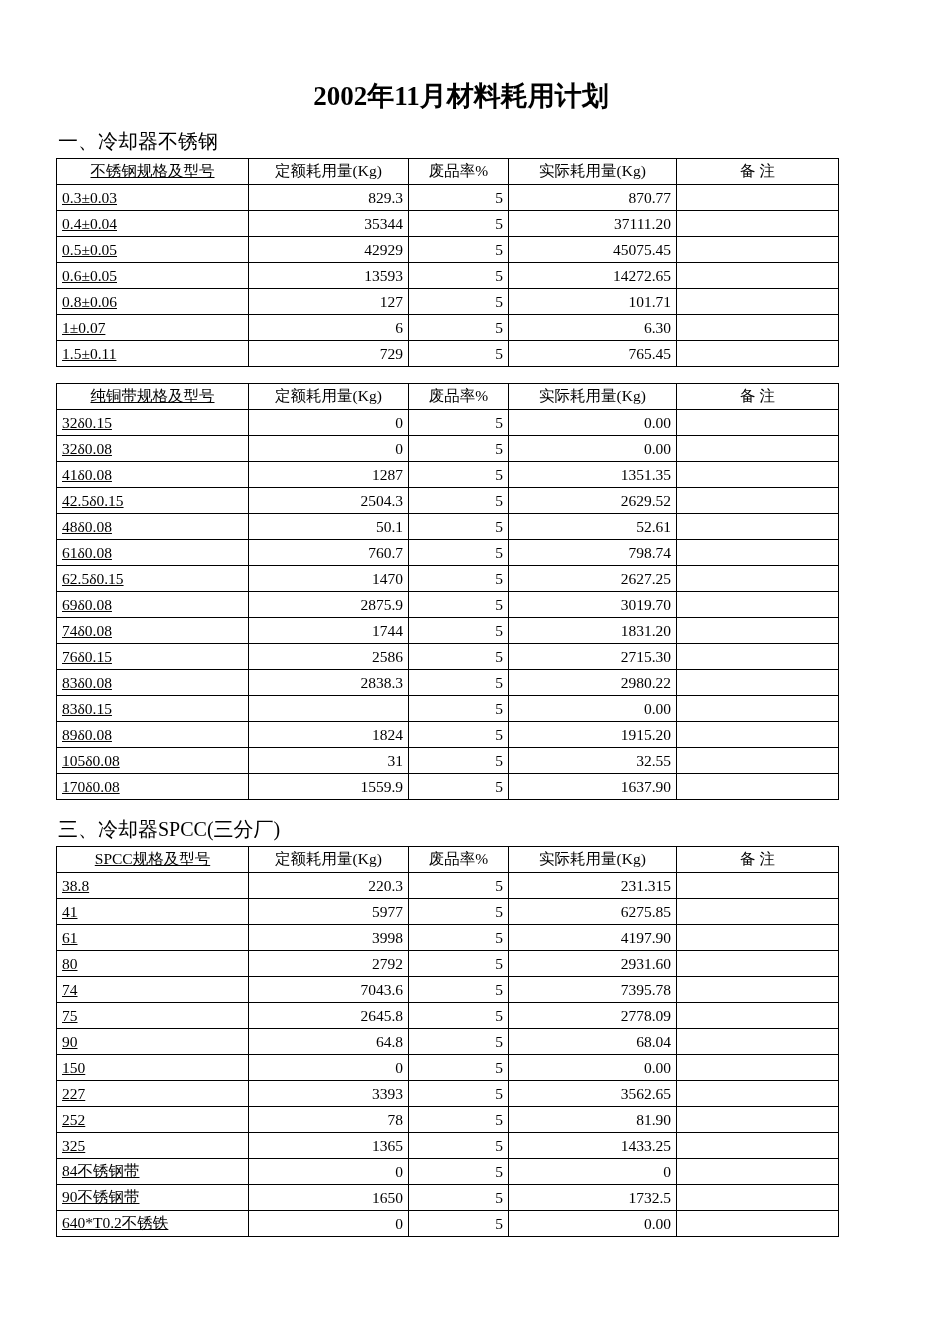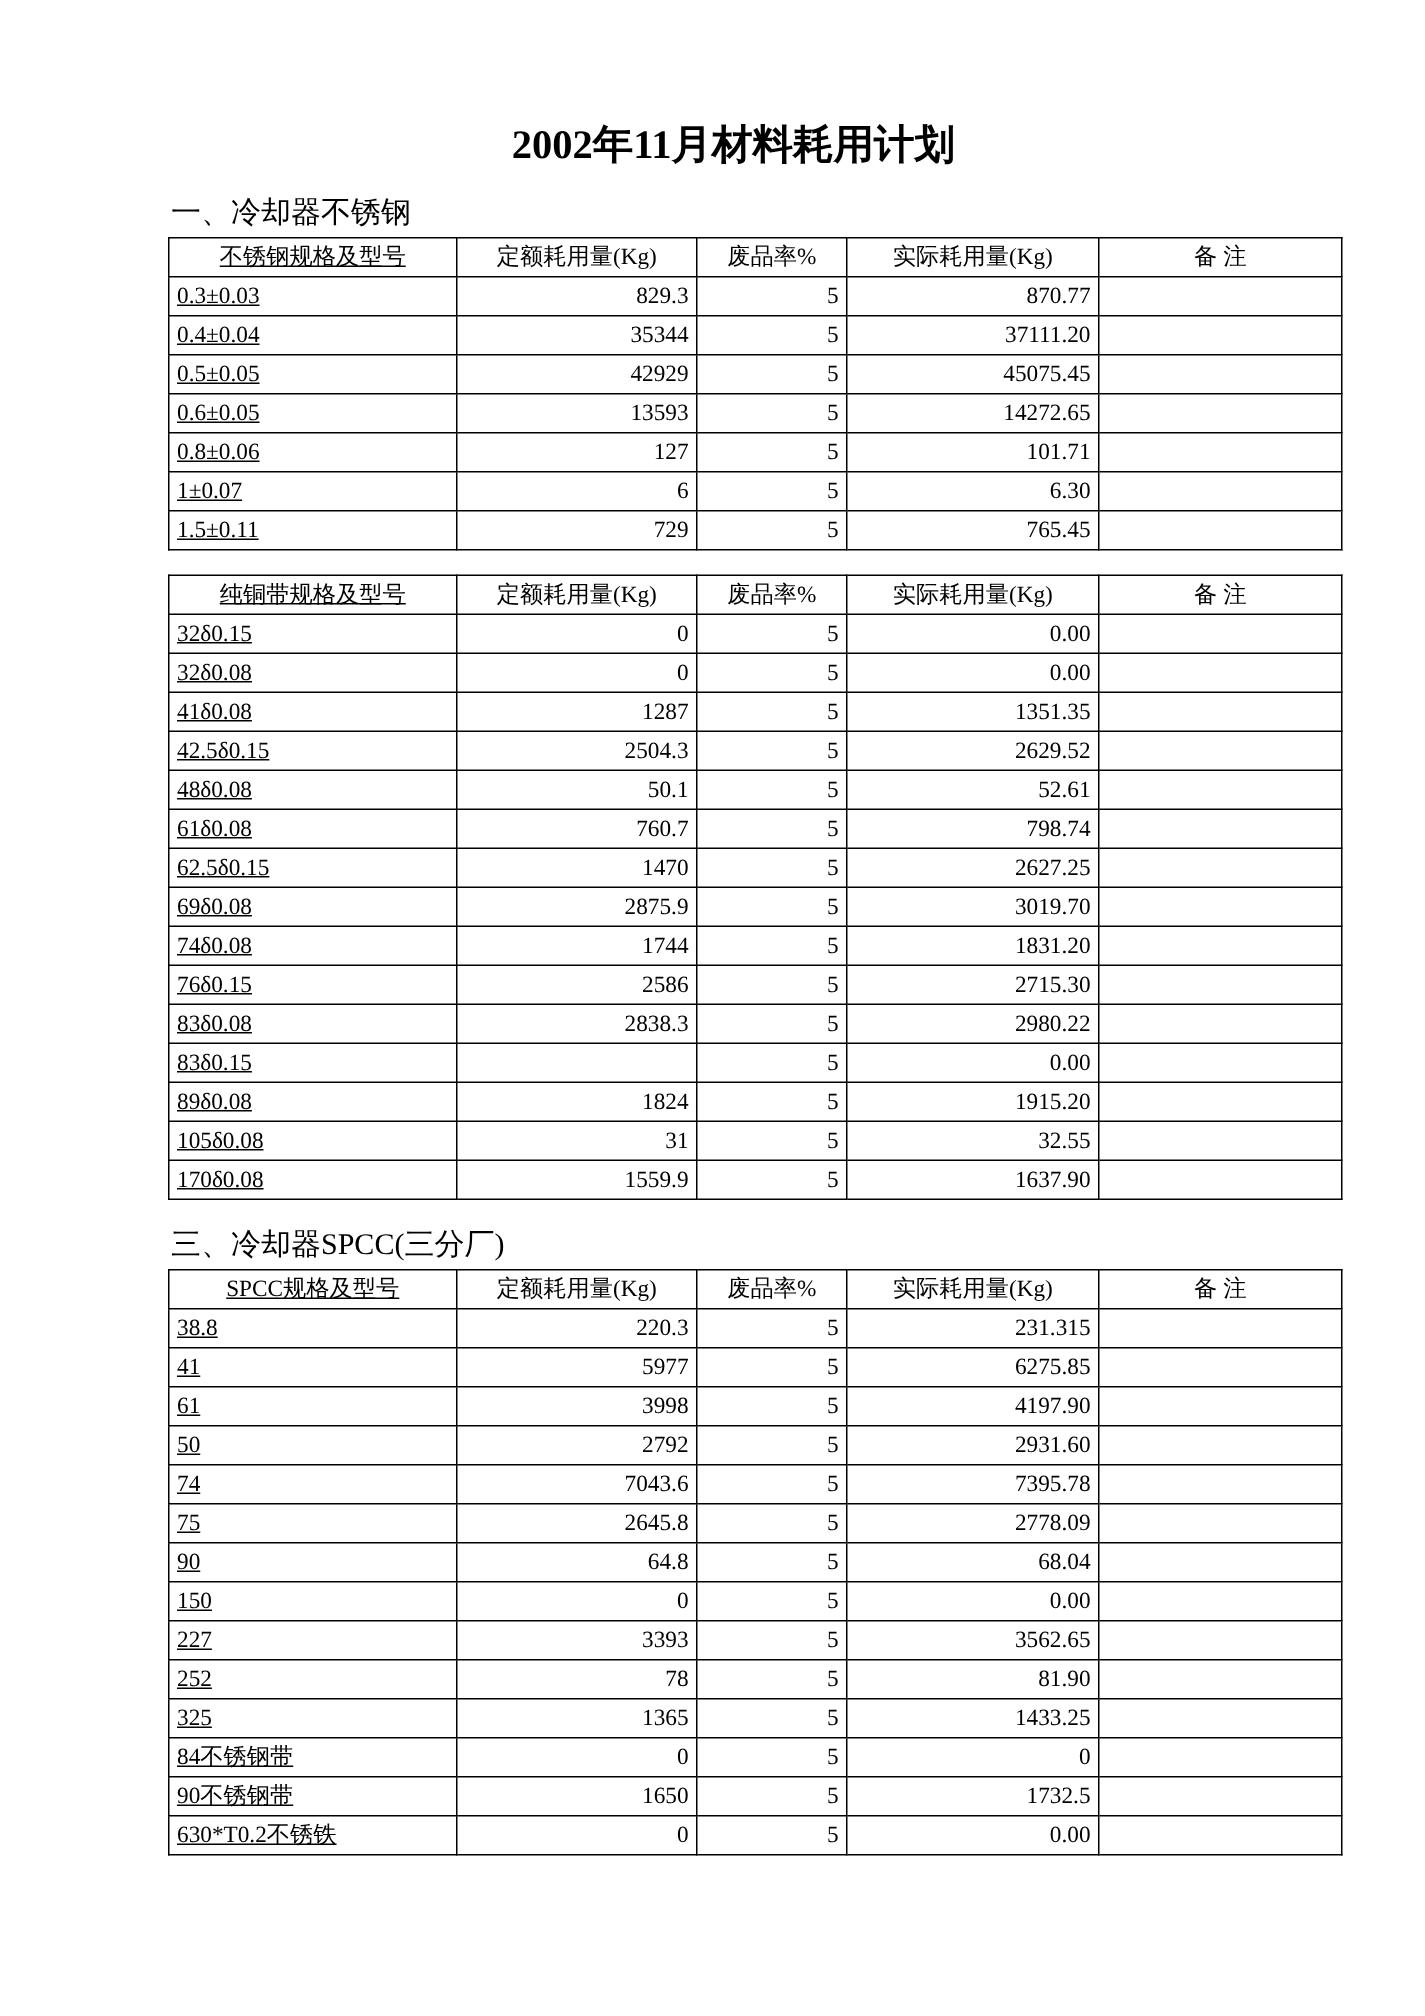--- a/index.html
+++ b/index.html
@@ -11,21 +11,21 @@
     width: 950px;
     height: 1344px;
     font-family: "Liberation Serif", "DejaVu Serif", serif;
     color: #000000;
   }
   .page {
     position: relative;
     width: 950px;
     height: 1344px;
     box-sizing: border-box;
-    padding: 78px 84px 0 112px;
+    padding: 78px 84px 0 56px;
   }
   .doc-title {
     text-align: center;
     font-size: 27px;
     font-weight: bold;
     letter-spacing: 0px;
     margin: 0 0 14px 0;
     font-family: "Liberation Serif", "DejaVu Serif", serif;
   }
   .section-heading {
@@ -272,21 +272,21 @@
         <td class="c4 l"></td>
       </tr>
       <tr>
         <td class="c0 l">61</td>
         <td class="c1 r">3998</td>
         <td class="c2 r">5</td>
         <td class="c3 r">4197.90</td>
         <td class="c4 l"></td>
       </tr>
       <tr>
-        <td class="c0 l">50</td>
+        <td class="c0 l">80</td>
         <td class="c1 r">2792</td>
         <td class="c2 r">5</td>
         <td class="c3 r">2931.60</td>
         <td class="c4 l"></td>
       </tr>
       <tr>
         <td class="c0 l">74</td>
         <td class="c1 r">7043.6</td>
         <td class="c2 r">5</td>
         <td class="c3 r">7395.78</td>
@@ -342,21 +342,21 @@
         <td class="c4 l"></td>
       </tr>
       <tr>
         <td class="c0 l">90不锈钢带</td>
         <td class="c1 r">1650</td>
         <td class="c2 r">5</td>
         <td class="c3 r">1732.5</td>
         <td class="c4 l"></td>
       </tr>
       <tr>
-        <td class="c0 l">630*T0.2不锈铁</td>
+        <td class="c0 l">640*T0.2不锈铁</td>
         <td class="c1 r">0</td>
         <td class="c2 r">5</td>
         <td class="c3 r">0.00</td>
         <td class="c4 l"></td>
       </tr>
     </tbody>
   </table>
 
 </div>
 

